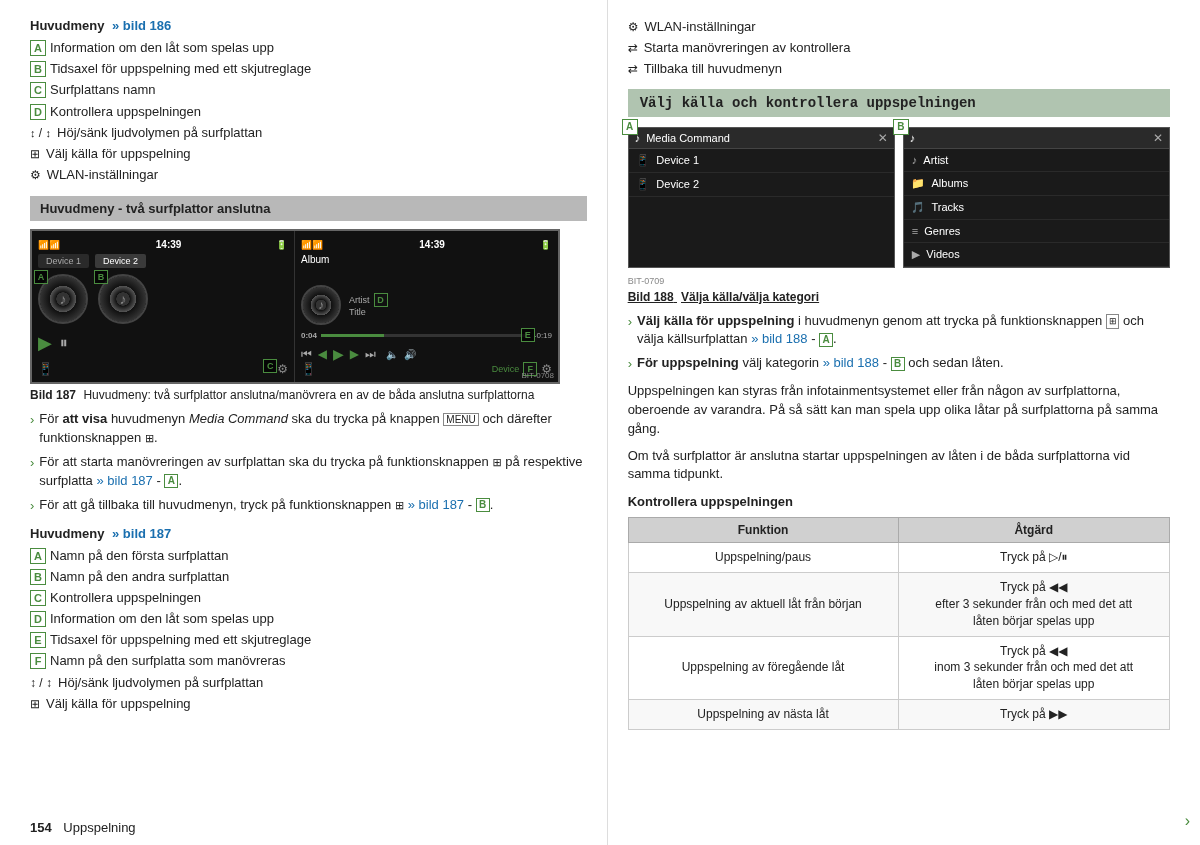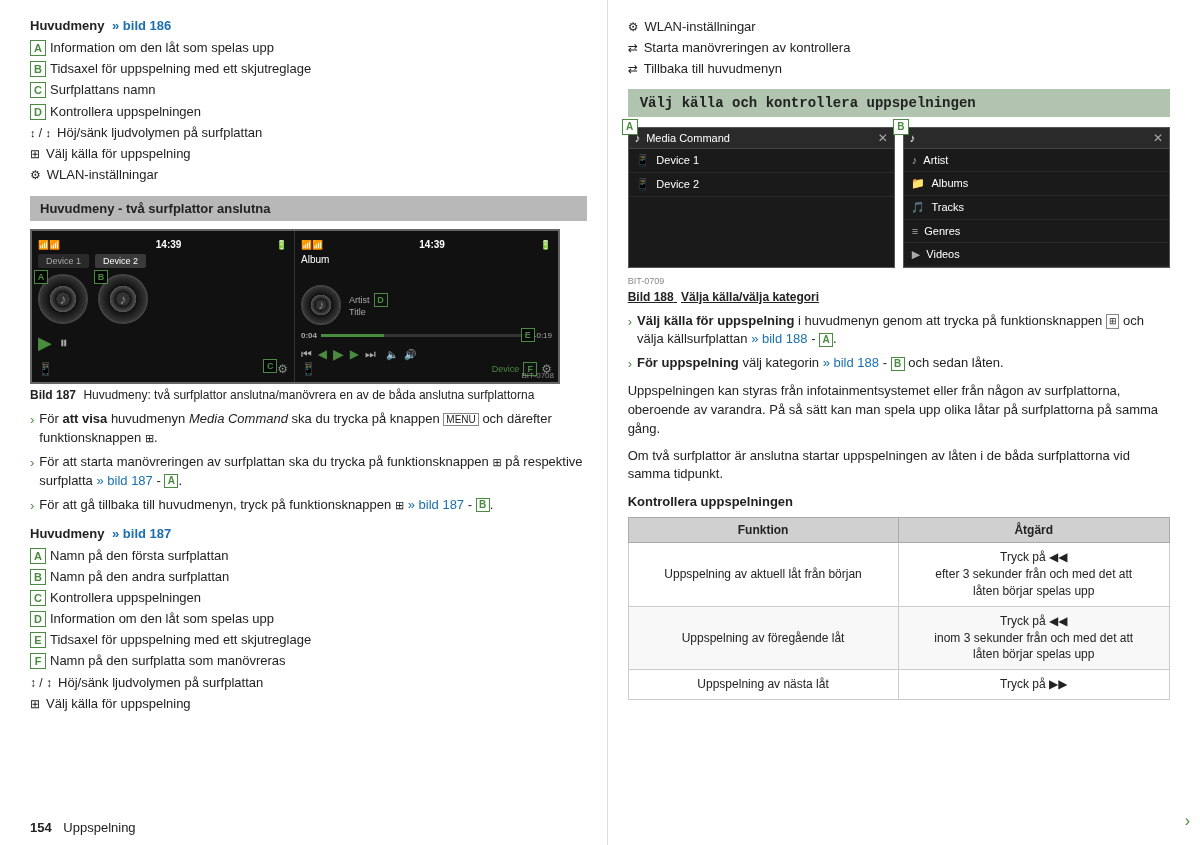--- a/index.html
+++ b/index.html
@@ -556,20 +556,24 @@
   <div class="section-title" style="margin-top:10px;">Kontrollera uppspelningen</div>
 
   <table class="ctrl-table">
     <thead>
       <tr>
         <th>Funktion</th>
         <th>Åtgärd</th>
       </tr>
     </thead>
     <tbody id="ctrl-tbody">
+    <tr>
+          <td>Uppspelning/paus</td>
+          <td>Tryck på ▷/⏸</td>
+        </tr>
         <tr>
           <td>Uppspelning av aktuell låt från början</td>
           <td>Tryck på ◀◀<br>efter 3 sekunder från och med det att<br>låten börjar spelas upp</td>
         </tr>
         <tr>
           <td>Uppspelning av föregående låt</td>
           <td>Tryck på ◀◀<br>inom 3 sekunder från och med det att<br>låten börjar spelas upp</td>
         </tr>
         <tr>
           <td>Uppspelning av nästa låt</td>

